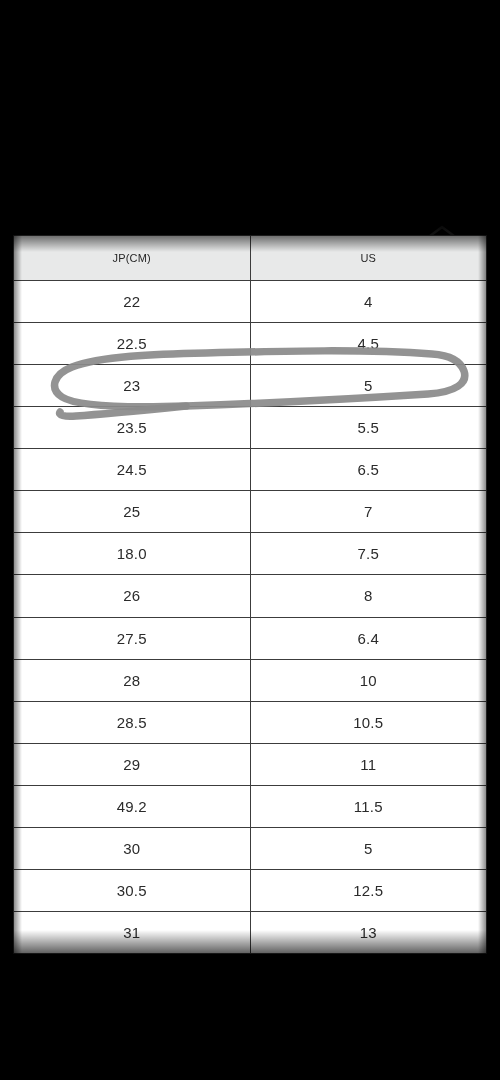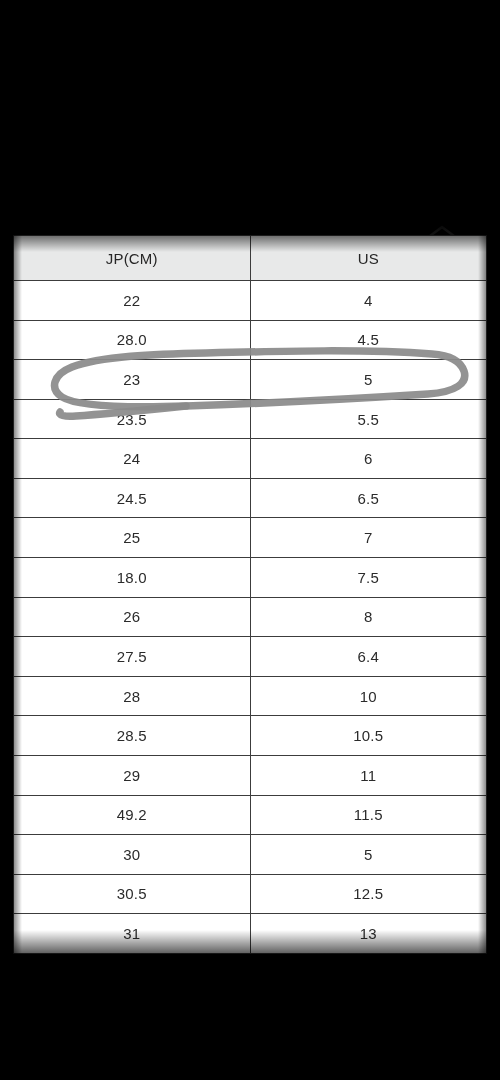--- a/index.html
+++ b/index.html
@@ -60,21 +60,21 @@
     border: 1px solid #3c3c3c;
     color: #2b2b2b;
     font-size: 15px;
     letter-spacing: 0.2px;
     padding: 0;
     background: #ffffff;
   }
   table.size-table th {
     background: #e8e9e9;
     font-weight: 400;
-    font-size: 15px;
+    font-size: 11px;
     height: 44px;
     color: #262626;
   }
   table.size-table td {
     height: 35.6px;
     font-weight: 400;
   }
 
   
   #circle-annotation {
@@ -134,34 +134,30 @@
           <th>JP(CM)</th>
           <th>US</th>
         </tr>
       </thead>
       <tbody id="table-body">
           <tr>
             <td>22</td>
             <td>4</td>
           </tr>
           <tr>
-            <td>28.0</td>
+            <td>22.5</td>
             <td>4.5</td>
           </tr>
           <tr>
             <td>23</td>
             <td>5</td>
           </tr>
           <tr>
             <td>23.5</td>
             <td>5.5</td>
-          </tr>
-          <tr>
-            <td>24</td>
-            <td>6</td>
           </tr>
           <tr>
             <td>24.5</td>
             <td>6.5</td>
           </tr>
           <tr>
             <td>25</td>
             <td>7</td>
           </tr>
           <tr>

